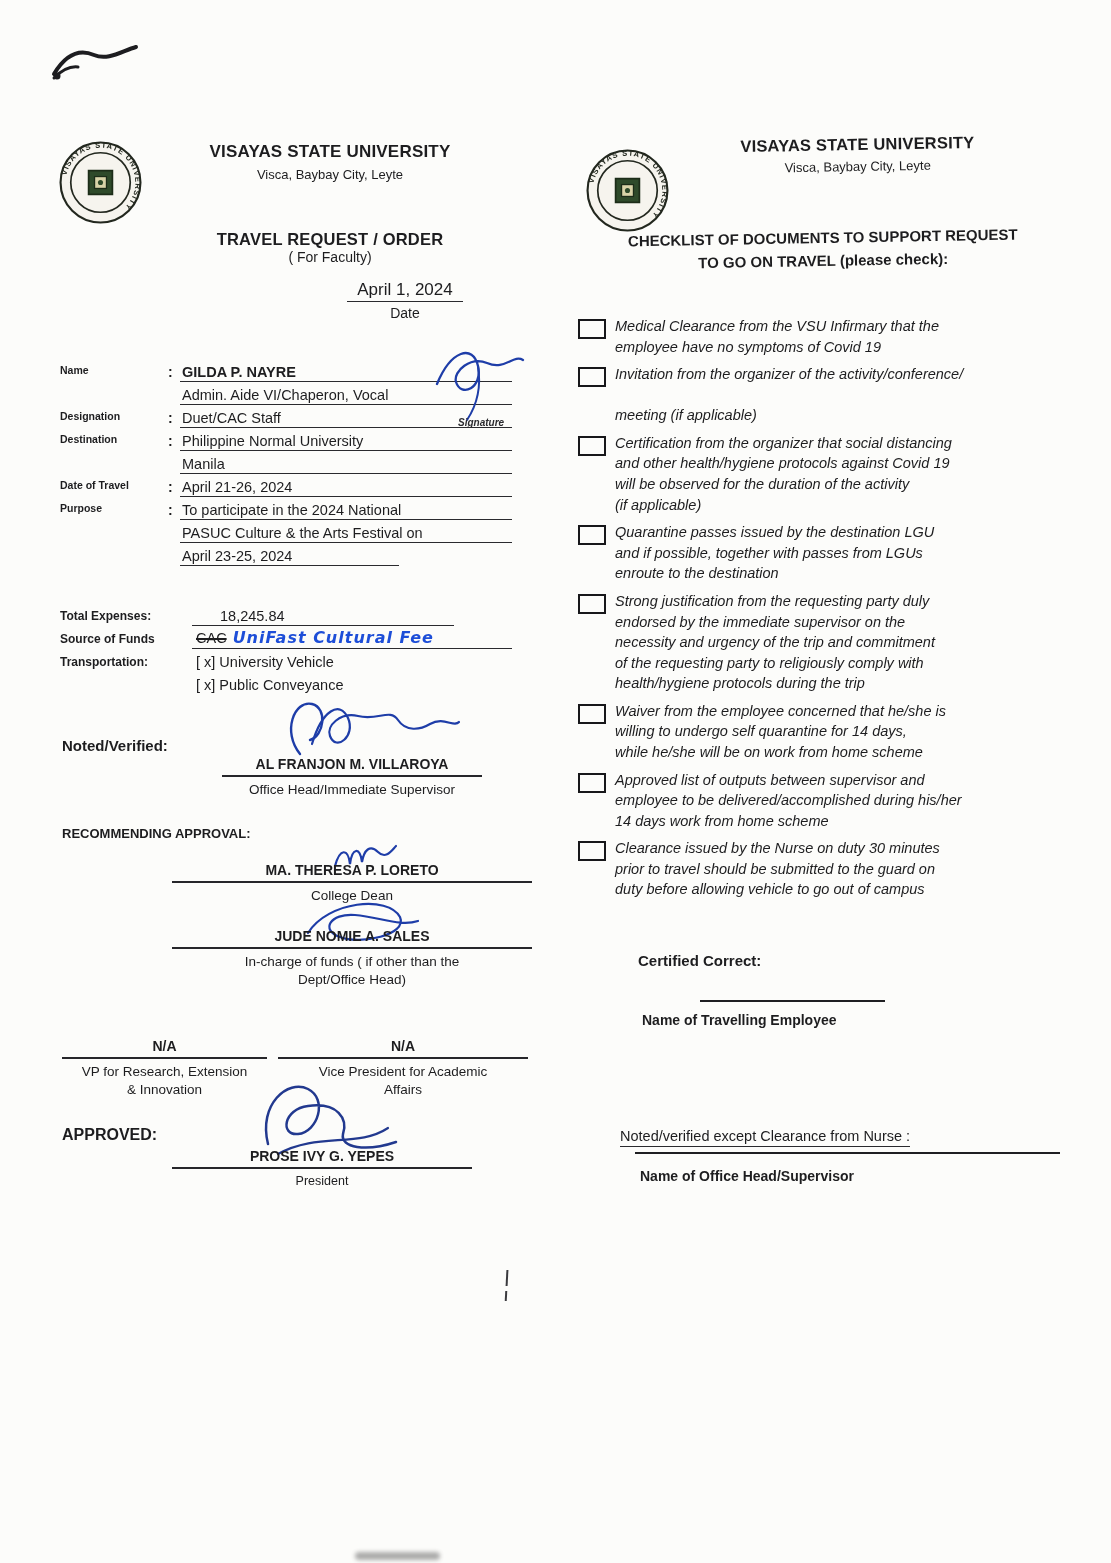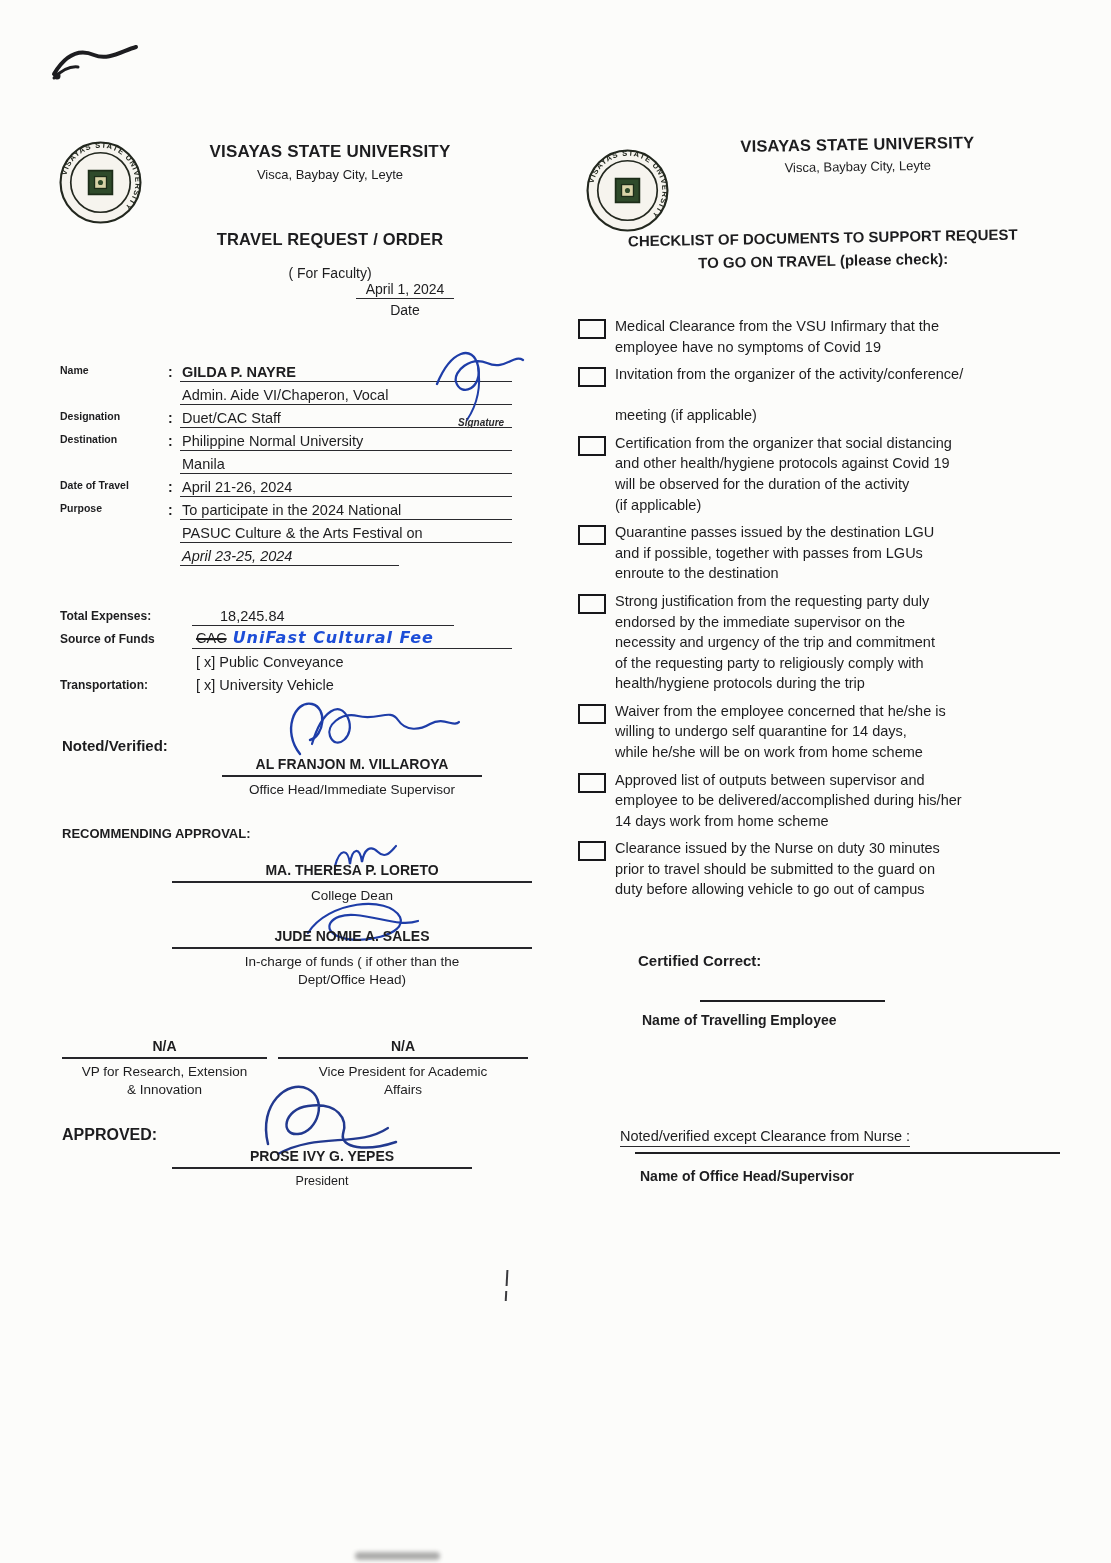--- a/index.html
+++ b/index.html
@@ -9,52 +9,52 @@
     color:#1d1d1f; overflow:hidden;
   }
   .abs { position:absolute; }
   .center { text-align:center; }
 
   .seal { width:85px; height:85px; display:block; }
 
   .univ-name { font-size:17px; font-weight:bold; letter-spacing:.2px; }
   .univ-addr { font-size:13px; margin-top:5px; }
   .doc-title { font-size:16.5px; font-weight:bold; letter-spacing:.2px; }
-  .doc-sub   { font-size:14px; margin-top:16px; }
-
-  .date-val { font-size:14px; border-bottom:1.6px solid #2a2a2e; display:inline-block; padding:0 10px 1px; }
+  .doc-sub   { font-size:14px; margin-top:0; }
+
+  .date-val { font-size:17px; border-bottom:1.6px solid #2a2a2e; display:inline-block; padding:0 10px 1px; }
   .date-lab { font-size:14px; margin-top:3px; }
 
   .frow { display:flex; align-items:flex-start; height:23px; }
   .flabel { width:108px; font-size:10.5px; font-weight:bold; padding-bottom:4px; flex:none; }
   .fcolon { width:12px; font-size:14px; font-weight:bold; padding-bottom:2px; flex:none; }
   .fvalue { flex:1; font-size:14.5px; border-bottom:1.6px solid #2a2a2e; padding:0 2px 1px; white-space:nowrap; }
   .fvalue.bold { font-weight:bold; }
-  .fvalue.short { flex:none; width:215px;font-style:italic; }
+  .fvalue.short { flex:none; width:215px; }
   .fill { flex:1; }
 
   .sig-label { font-size:10px; font-style:italic; font-weight:bold; color:#2a2a2e; }
 
   .erow { display:flex; align-items:flex-end; height:23px; }
   .exp-label { width:132px; font-size:12px; font-weight:bold; flex:none; padding-bottom:3px; }
   .exp-value { font-size:14.5px; border-bottom:1.6px solid #2a2a2e; padding:0 4px 1px; }
   .exp-value.wide { flex:1; }
   .plain-value { font-size:14.5px; padding:0 4px 2px; }
 
   .hand { font-family:"DejaVu Sans", sans-serif; font-style:italic; font-weight:bold;
           color:#1d4ed8; font-size:16px; letter-spacing:1px; padding-left:6px; }
   .struck { text-decoration:line-through; text-decoration-thickness:2px; }
 
   .blk-label { font-weight:bold; }
   .sign-name { font-weight:bold; font-size:14px; text-align:center;
                border-bottom:2px solid #26262a; padding-bottom:3px; }
   .sign-title { font-size:13.5px; text-align:center; margin-top:4px; line-height:1.35; }
 
   .chk-list { width:505px; }
-  .chk-item { display:flex; margin-bottom:7px; }
+  .chk-item { display:flex; margin-bottom:7px;font-style:italic; }
   .chk-box  { width:24px; height:16px; border:2.3px solid #17171a; margin:3px 9px 0 0;
               flex:none; background:#fcfcfa; }
   .chk-text { font-size:14.5px; line-height:1.42; width:462px; }
 
   .hline { border-bottom:2px solid #1f1f22; height:0; }
   .underlined-inline { display:inline-block; border-bottom:1.6px solid #2a2a2e; padding-bottom:2px;margin-top:28px; }
 
   .tilt { transform:rotate(-1deg); }
 
   .tick { position:absolute; width:2px; background:#3a3a3e; transform:rotate(3deg); }
@@ -166,26 +166,26 @@
   <div class="abs" style="left:60px; top:603px; width:452px">
     <div class="erow">
       <span class="exp-label">Total Expenses:</span>
       <span class="exp-value" style="width:230px; padding-left:28px">18,245.84</span>
     </div>
     <div class="erow">
       <span class="exp-label">Source of Funds</span>
       <span class="exp-value wide"><span class="struck">CAC</span><span class="hand">UniFast Cultural Fee</span></span>
     </div>
     <div class="erow">
+      <span class="exp-label">Transportation:</span>
+      <span class="plain-value">[ x] University Vehicle</span>
+    </div>
+    <div class="erow">
       <span class="exp-label"></span>
       <span class="plain-value">[ x] Public Conveyance</span>
-    </div>
-    <div class="erow">
-      <span class="exp-label">Transportation:</span>
-      <span class="plain-value">[ x] University Vehicle</span>
     </div>
   </div>
 
   <div class="abs blk-label" style="left:62px; top:737px; font-size:15px">Noted/Verified:</div>
   <svg class="sig" style="left:278px; top:688px" width="185" height="78" viewBox="0 0 185 78">
     <path d="M22,66 C 4,44 16,12 34,16 C 50,20 46,48 32,52" fill="none" stroke="#1e3da8" stroke-width="2.4" stroke-linecap="round"></path>
     <path d="M34,56 C 44,22 62,12 70,30 C 78,48 58,64 52,48 C 48,38 62,24 80,28 C 100,33 112,20 120,32 C 128,44 142,42 152,36 C 166,28 176,40 181,34" fill="none" stroke="#1e3da8" stroke-width="2.2" stroke-linecap="round"></path>
   </svg>
   <div class="abs" style="left:222px; top:756px; width:260px">
     <div class="sign-name">AL FRANJON M. VILLAROYA</div>

